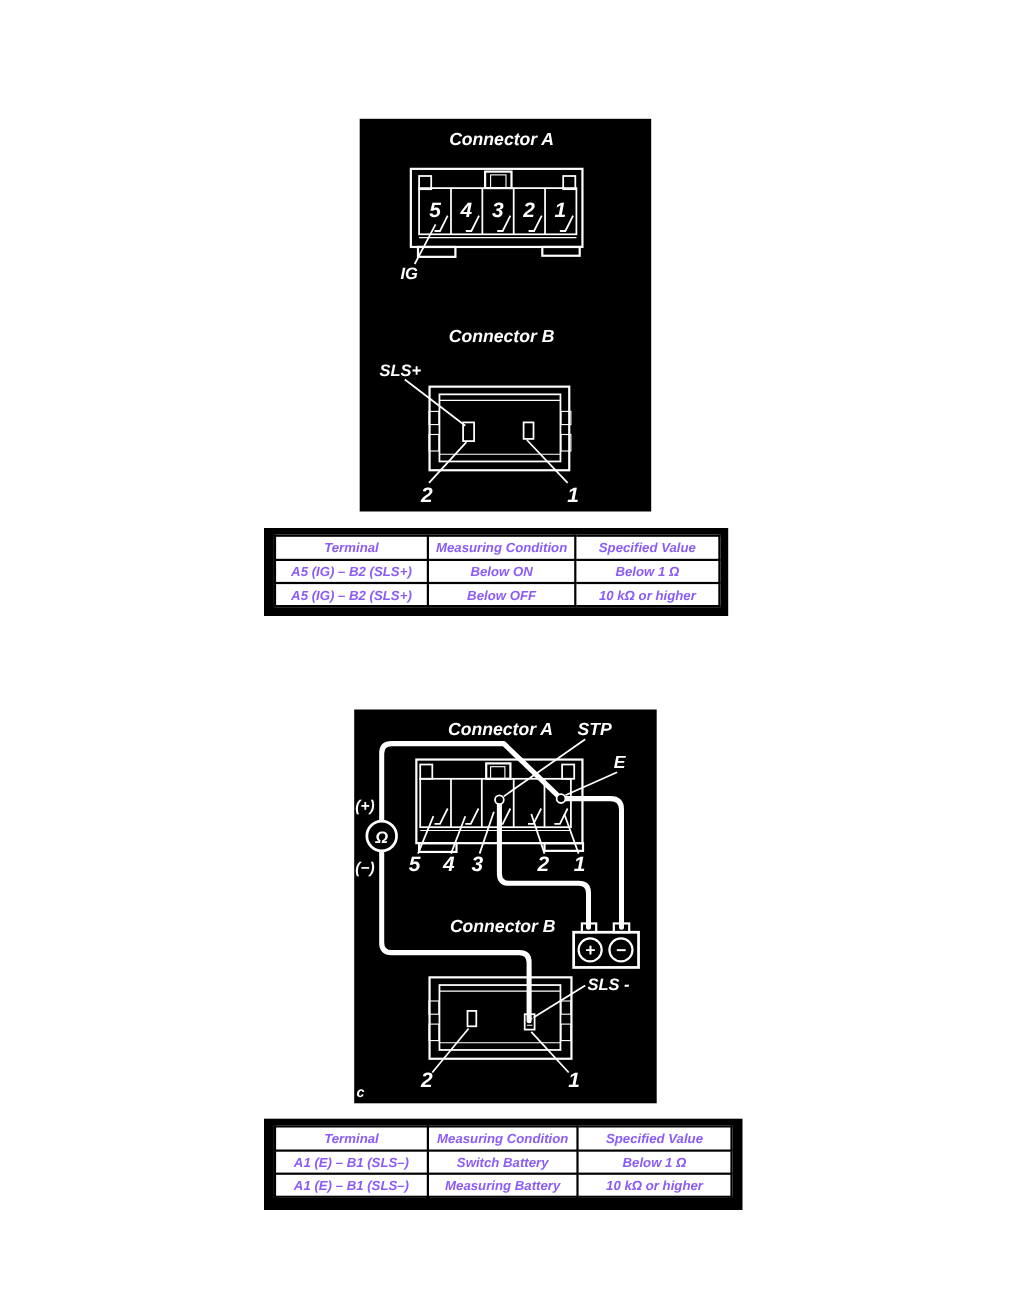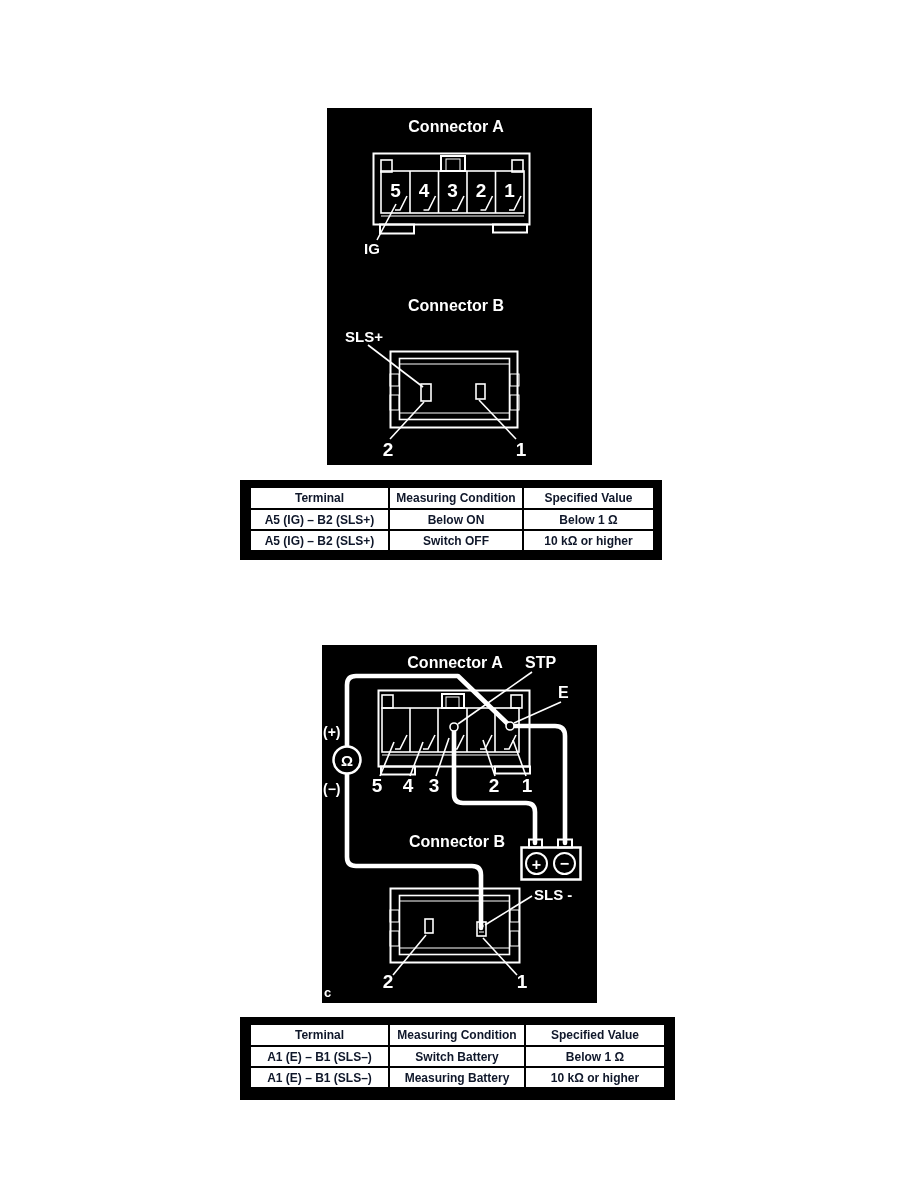--- a/index.html
+++ b/index.html
@@ -1,31 +1,31 @@
 <!DOCTYPE html>
 <html><head>
 <meta charset="utf-8">
 <style>
   html,body { margin:0; padding:0; }
   .page {
     position:relative; width:918px; height:1188px; background:#ffffff;
-    font-family:"Liberation Sans", sans-serif; overflow:hidden;
+    font-family:"Liberation Sans", sans-serif; overflow:hidden;font-style:italic;
   }
   .panel { position:absolute; background:#000000; }
   #panel1 { left:327px; top:108px; width:265px; height:357px; }
   #panel2 { left:322px; top:645px; width:275px; height:358px; }
   .tableblock { position:absolute; background:#000000; }
   #tableblock1 { left:240px; top:480px; width:422px; height:80px; }
   #tableblock2 { left:240px; top:1017px; width:435px; height:83px; }
   table.spec {
     position:absolute; left:9px; top:6px; border-collapse:collapse;
     table-layout:fixed; background:#ffffff;
   }
   table.spec th, table.spec td {
-    border:2px solid #000000; background:#ffffff; color:#0f172a;
+    border:2px solid #000000; background:#ffffff; color:#8b5cf6;
     font-size:12px; font-weight:bold; text-align:center; vertical-align:middle;
     padding:0 2px; white-space:nowrap; letter-spacing:0px;
   }
   table.spec th { height:20px; }
   table.spec td { height:19px; }
   #tableblock1 col.c1 { width:139px; } #tableblock1 col.c2 { width:134px; } #tableblock1 col.c3 { width:131px; }
   #tableblock2 col.c1 { width:139px; } #tableblock2 col.c2 { width:136px; } #tableblock2 col.c3 { width:140px; }
   svg { position:absolute; left:0; top:0; }
   svg text { fill:#ffffff; font-family:"Liberation Sans", sans-serif; font-weight:bold; }
   .t16 { font-size:16px; } .t15 { font-size:15px; } .t19 { font-size:19px; }
@@ -112,21 +112,21 @@
         <th>Measuring Condition</th>
         <th>Specified Value</th>
       </tr>
       <tr>
         <td>A5 (IG) – B2 (SLS+)</td>
         <td>Below ON</td>
         <td>Below 1 Ω</td>
       </tr>
       <tr>
         <td>A5 (IG) – B2 (SLS+)</td>
-        <td>Switch OFF</td>
+        <td>Below OFF</td>
         <td>10 kΩ or higher</td>
       </tr>
     </tbody>
       </table>
   </div>
 
   <div class="panel" id="panel2">
     <svg width="275" height="358" viewBox="0 0 275 358">
 
       <text x="133" y="23" text-anchor="middle" class="t16">Connector A</text>

